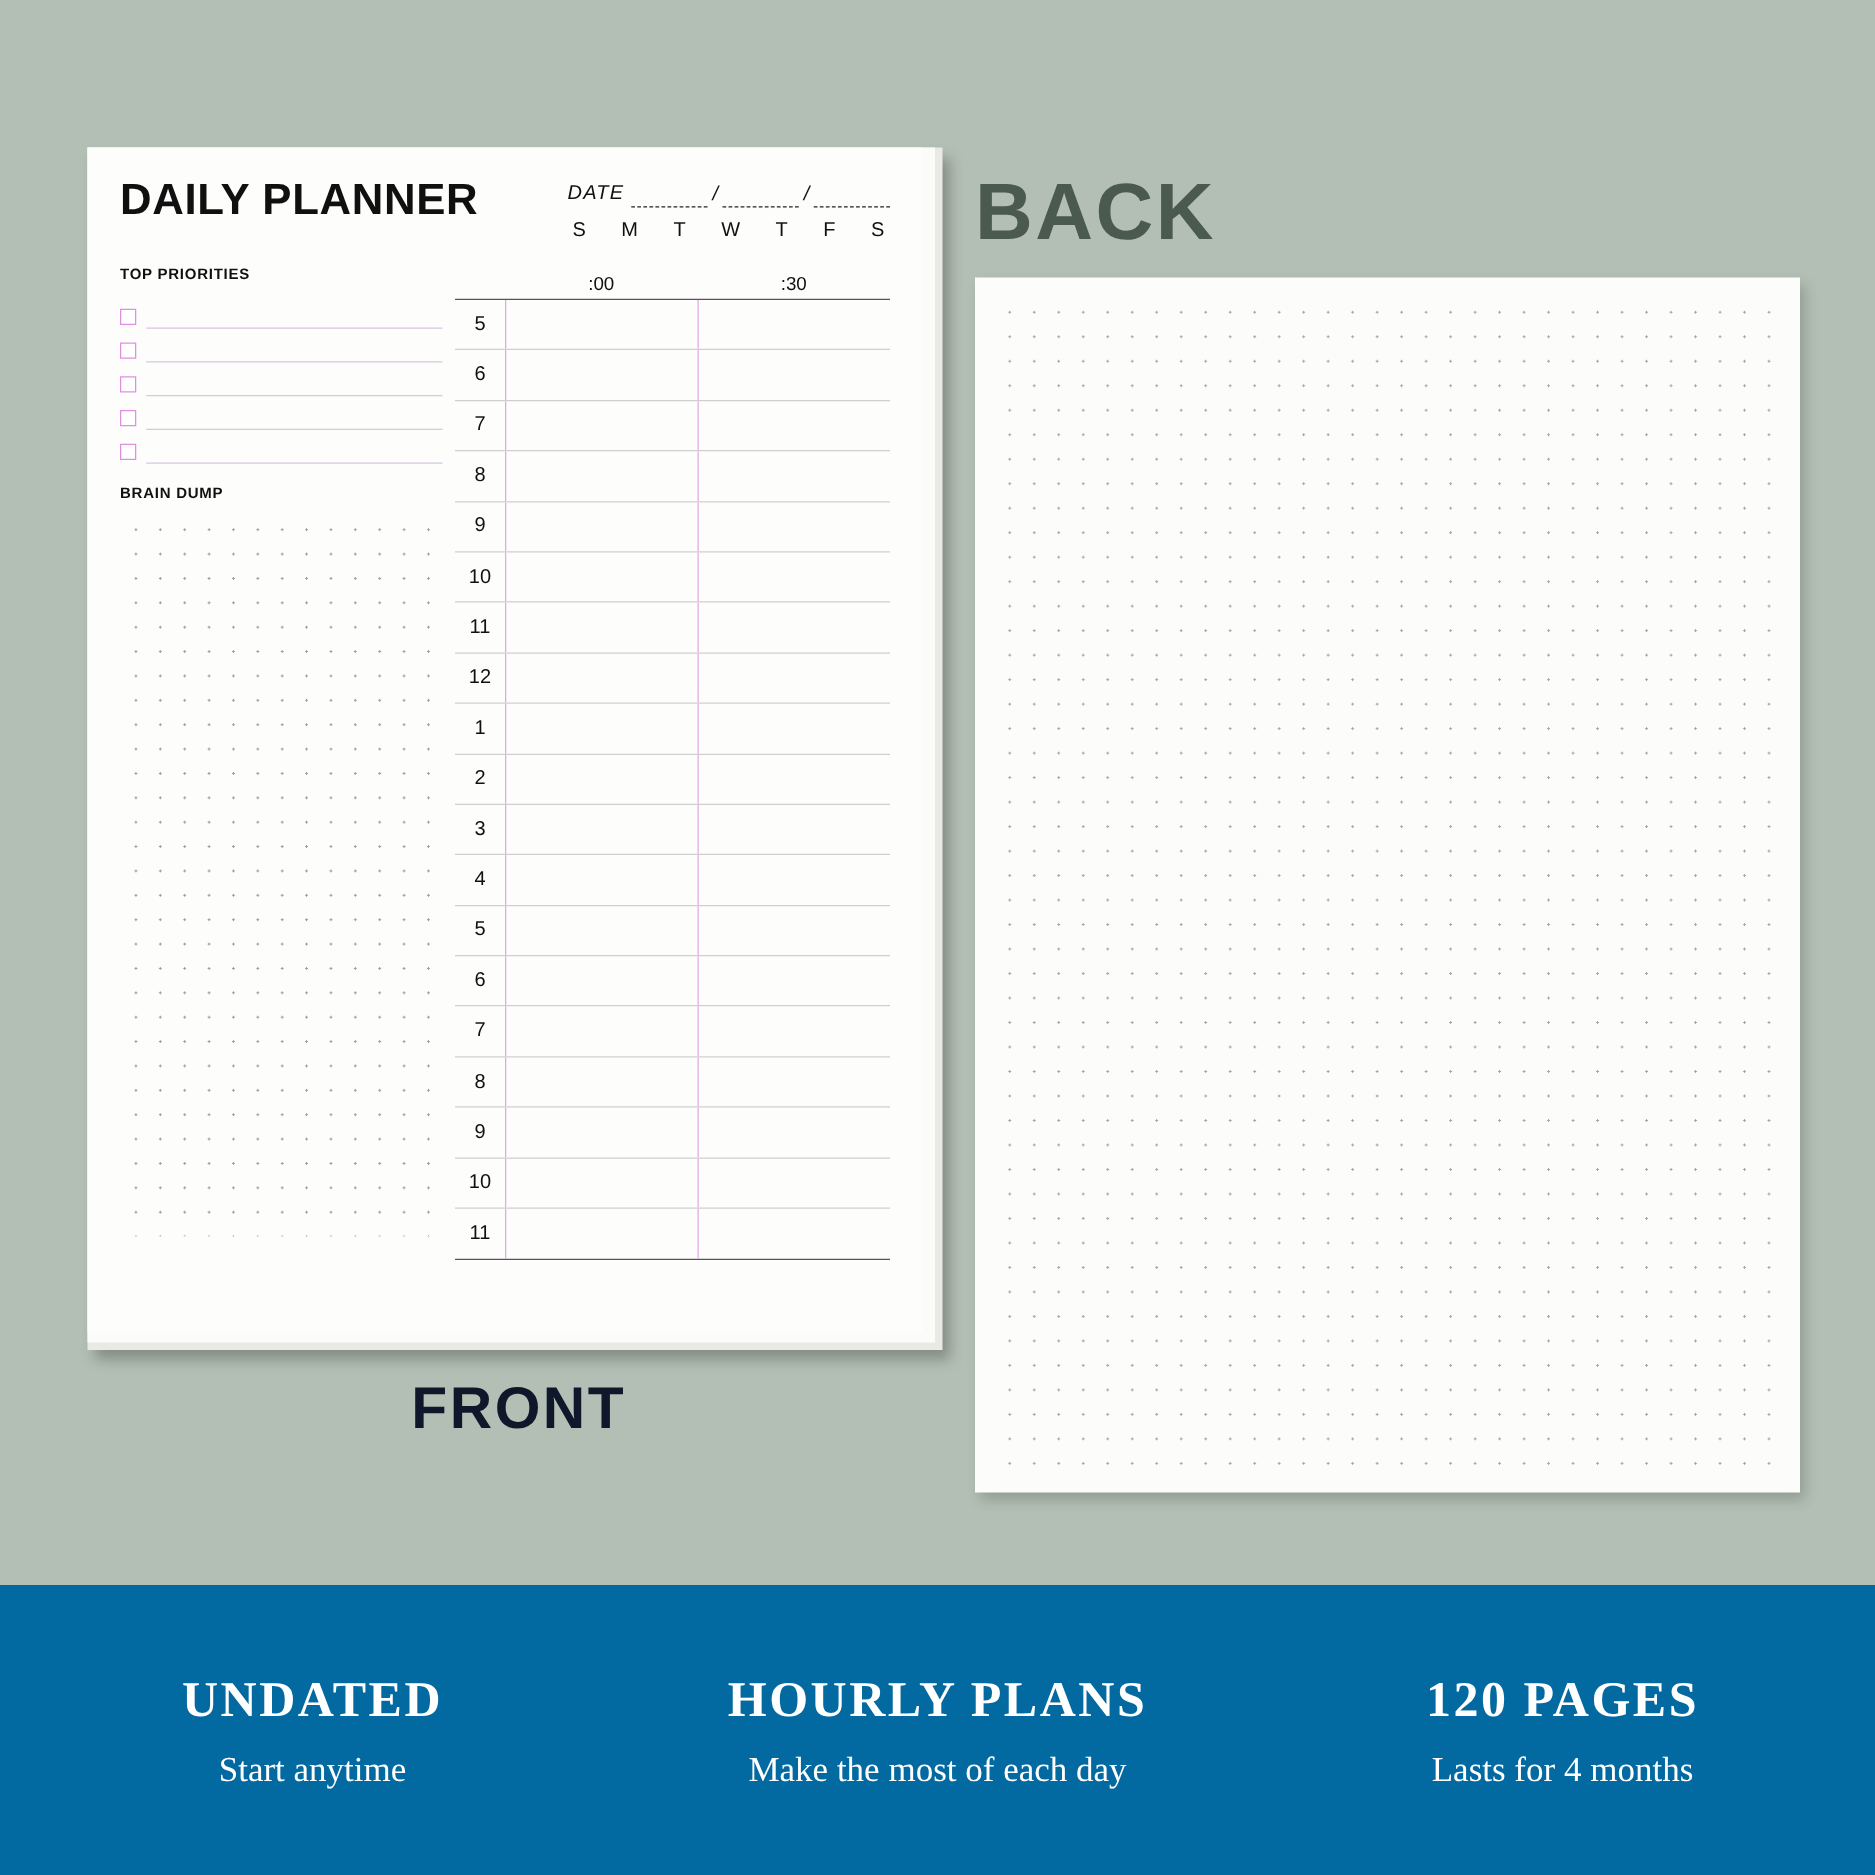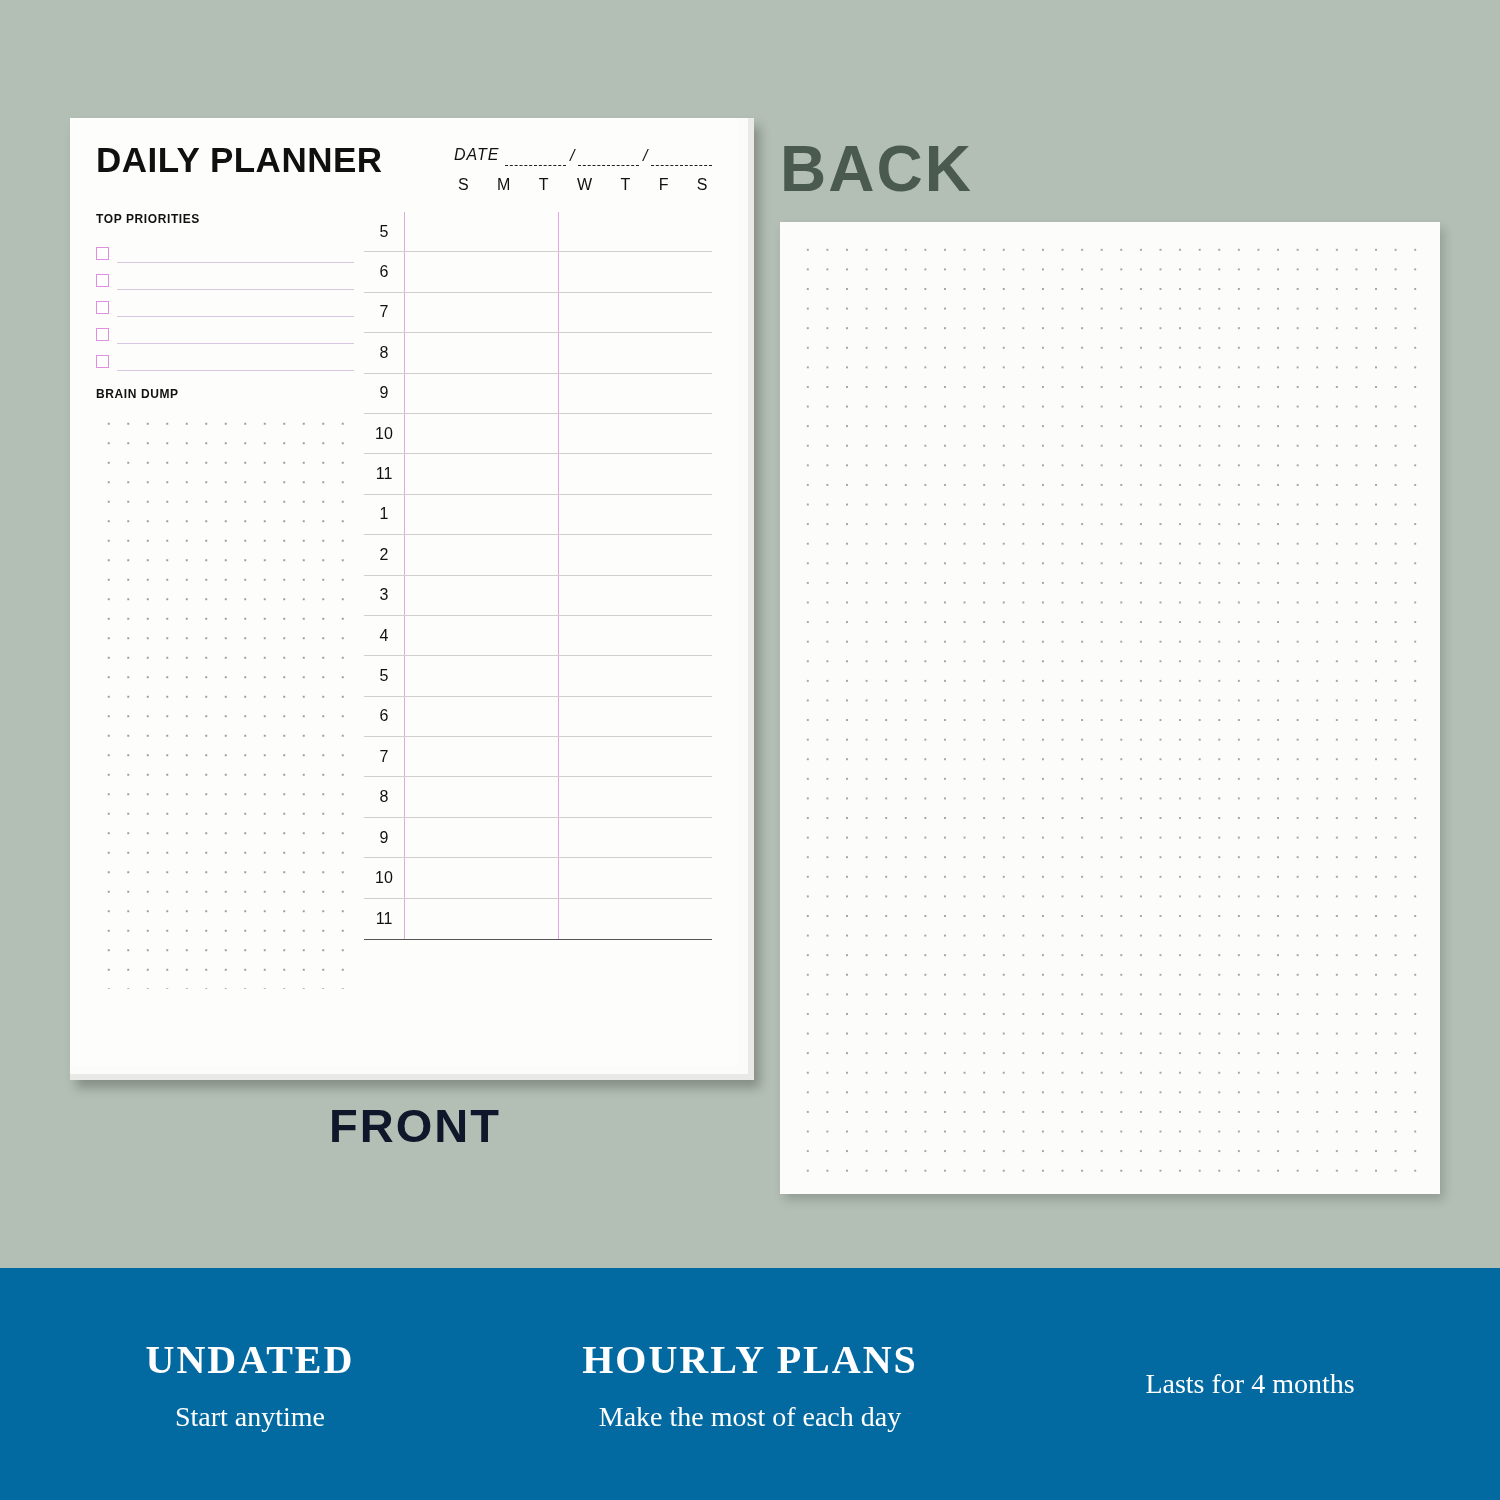--- a/index.html
+++ b/index.html
@@ -196,20 +196,25 @@
                 <span class="checkbox"></span>
                 <span class="prio-line"></span>
               </div>
             </div>
 
             <div class="sec-title brain-title">BRAIN DUMP</div>
             <div class="dotgrid-left"></div>
           </div>
 
           <div class="sched">
+            <div class="sched-head">
+              <div class="hcol"></div>
+              <div class="c00">:00</div>
+              <div class="c30">:30</div>
+            </div>
             <div class="sched-rows">
               <div class="srow">
                   <div class="hcell">5</div>
                   <div class="slot00"></div>
                   <div class="slot30"></div>
                 </div>
               <div class="srow">
                   <div class="hcell">6</div>
                   <div class="slot00"></div>
                   <div class="slot30"></div>
@@ -229,20 +234,25 @@
                   <div class="slot00"></div>
                   <div class="slot30"></div>
                 </div>
               <div class="srow">
                   <div class="hcell">10</div>
                   <div class="slot00"></div>
                   <div class="slot30"></div>
                 </div>
               <div class="srow">
                   <div class="hcell">11</div>
+                  <div class="slot00"></div>
+                  <div class="slot30"></div>
+                </div>
+              <div class="srow">
+                  <div class="hcell">12</div>
                   <div class="slot00"></div>
                   <div class="slot30"></div>
                 </div>
               <div class="srow">
                   <div class="hcell">1</div>
                   <div class="slot00"></div>
                   <div class="slot30"></div>
                 </div>
               <div class="srow">
                   <div class="hcell">2</div>
@@ -313,17 +323,18 @@
   <div class="banner">
     <div class="feature">
       <div class="feat-title">UNDATED</div>
       <div class="feat-sub">Start anytime</div>
     </div>
     <div class="feature">
       <div class="feat-title">HOURLY  PLANS</div>
       <div class="feat-sub">Make the most of each day</div>
     </div>
     <div class="feature">
+      <div class="feat-title">120  PAGES</div>
       <div class="feat-sub">Lasts for 4 months</div>
     </div>
   </div>
 
 </div>
 
 </body></html>

